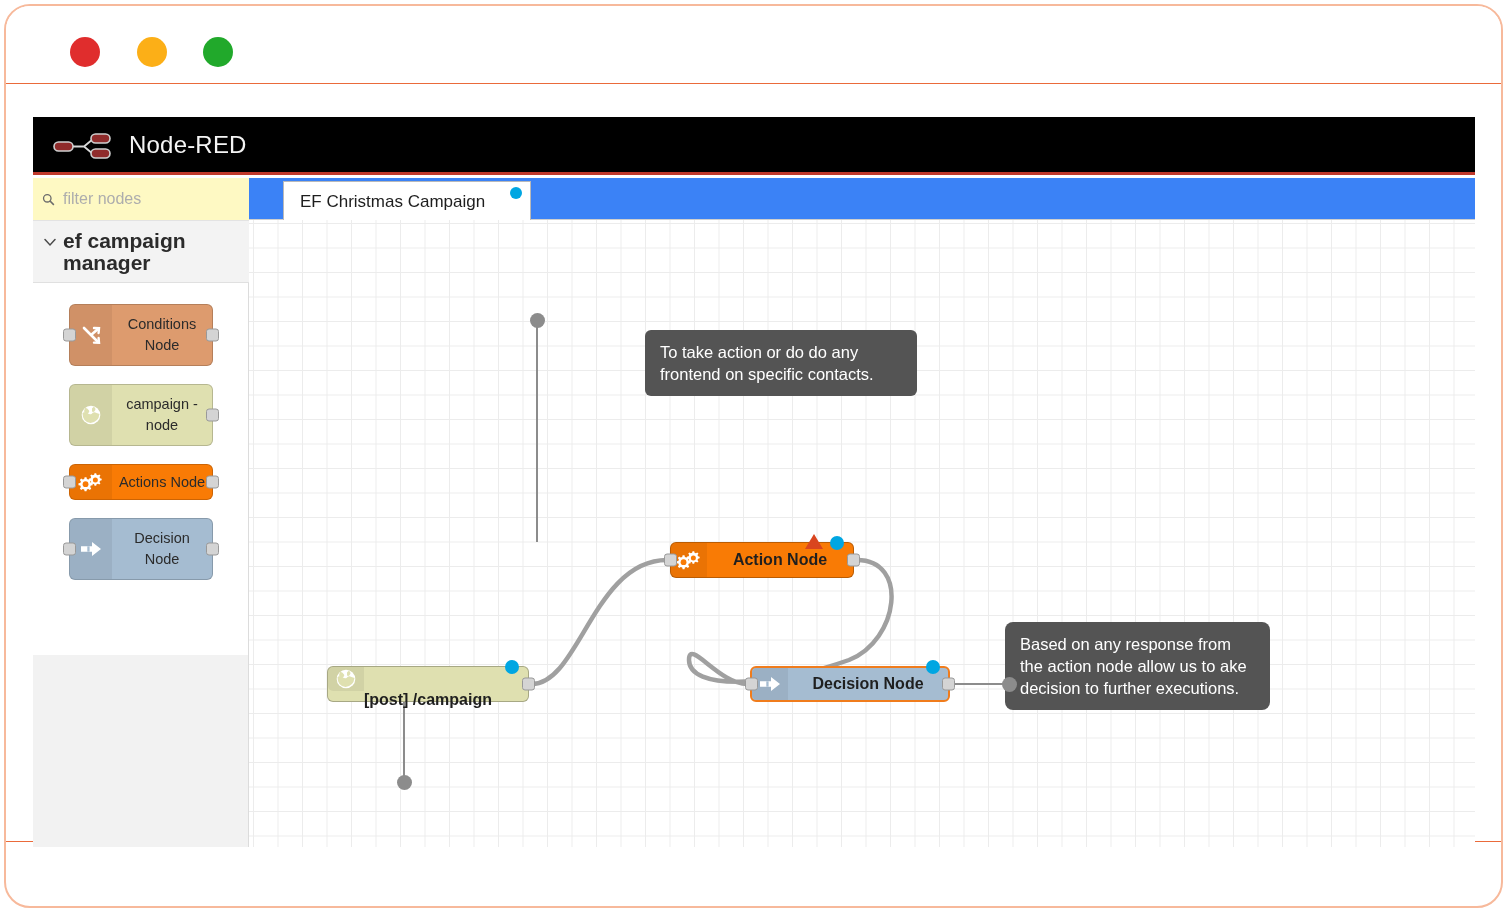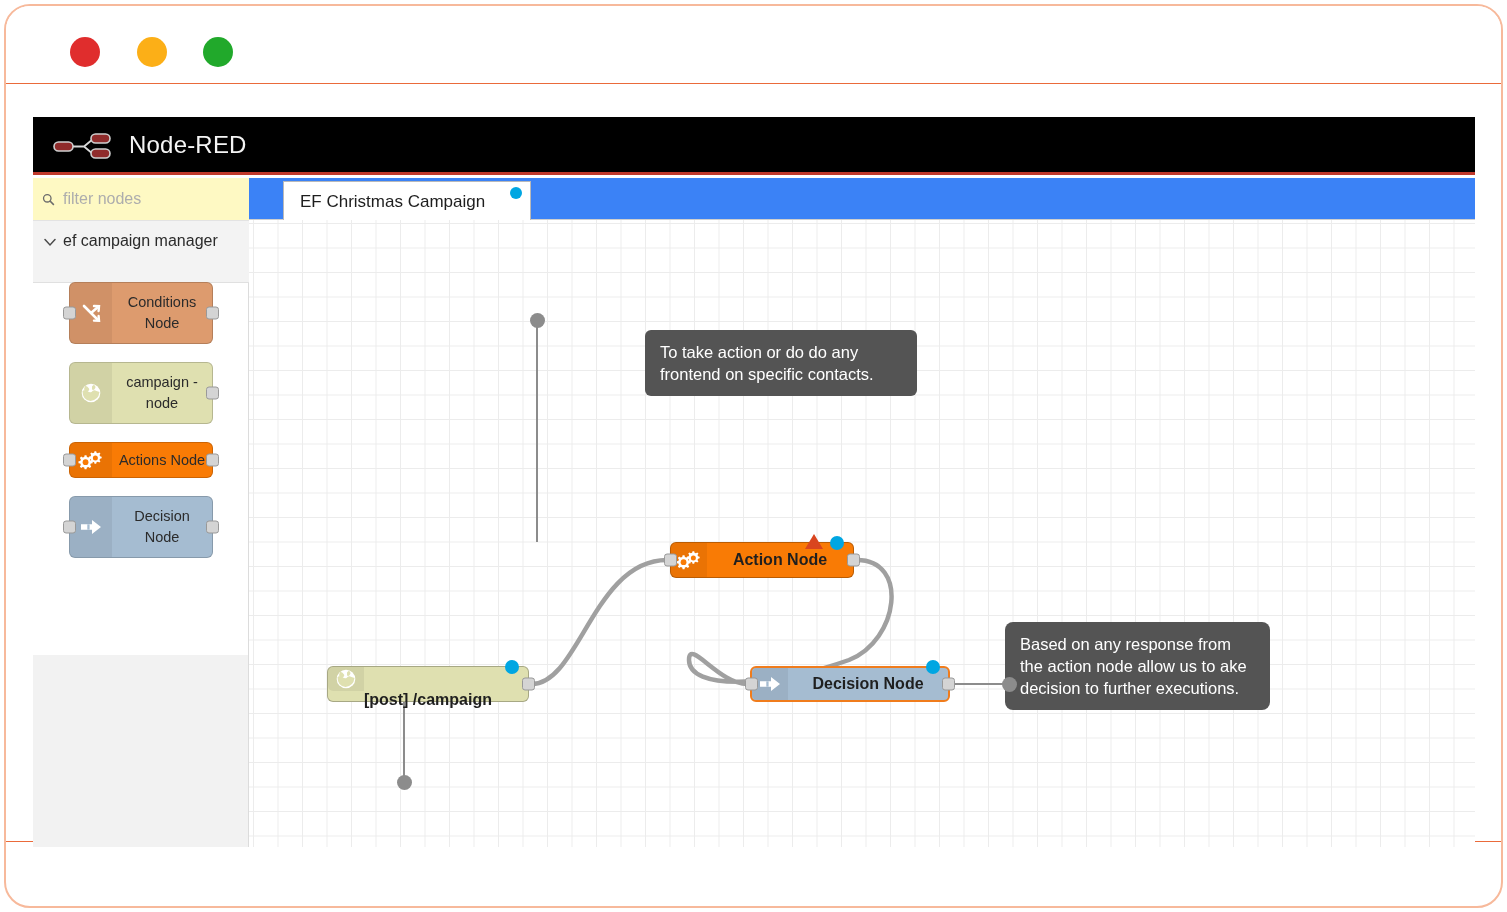--- a/index.html
+++ b/index.html
@@ -120,31 +120,31 @@
     background: #f3f3f3;
     border-bottom: 1px solid #e0e0e0;
     padding: 9px 10px 0 30px;
   }
   .cat-chevron {
     position: absolute;
     left: 11px; top: 17px;
     width: 12px; height: 9px;
   }
   .cat-label {
-    font-size: 16px;
-    font-weight: normal;
+    font-size: 21px;
+    font-weight: bold;
     color: #2b2b2b;
     line-height: 22px;
   }
 
   .palette-nodes {
     position: absolute;
-    left: 0; top: 92px;
+    left: 0; top: 106px;
     width: 216px;
-    padding-top: 12px;
+    padding-top: 20px;
   }
   .pnode {
     position: relative;
     margin: 0 auto 18px auto;
     width: 144px;
     border-radius: 6px;
     border: 1px solid rgba(0,0,0,0.18);
     display: flex;
     align-items: center;
     overflow: visible;

